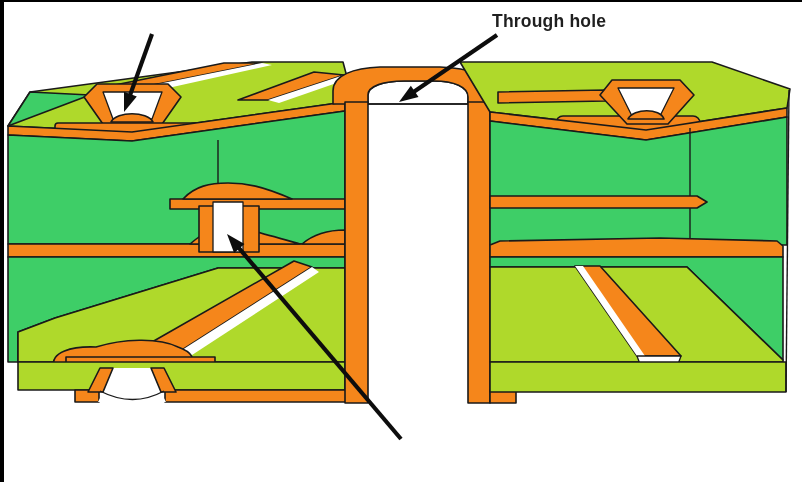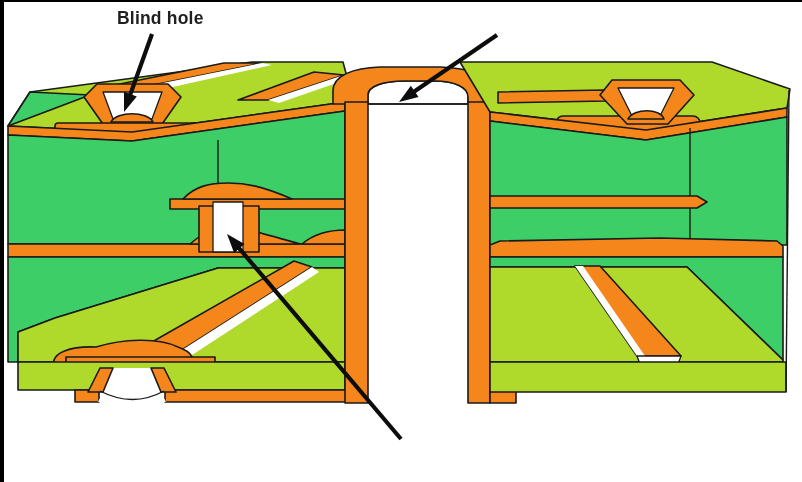--- a/index.html
+++ b/index.html
@@ -143,14 +143,14 @@
         </g>
         <g>
           <line x1="401" y1="439" x2="234.11819336501807" y2="242.38637724039484" stroke="#0D0D0D" stroke-width="4.2"></line>
           <polygon points="227,234 244.47936719727528,244.0852229713981 234.1107553364235,252.88589840451138" fill="#0D0D0D"></polygon>
         </g>
       </g>
   </svg>
 
   <div id="frame-left"></div>
 
-  <div class="lbl" id="lbl-blind">Blind hole</div>
+  <div class="lbl" id="lbl-through">Through hole</div>
 </div>
 
 </body></html>

